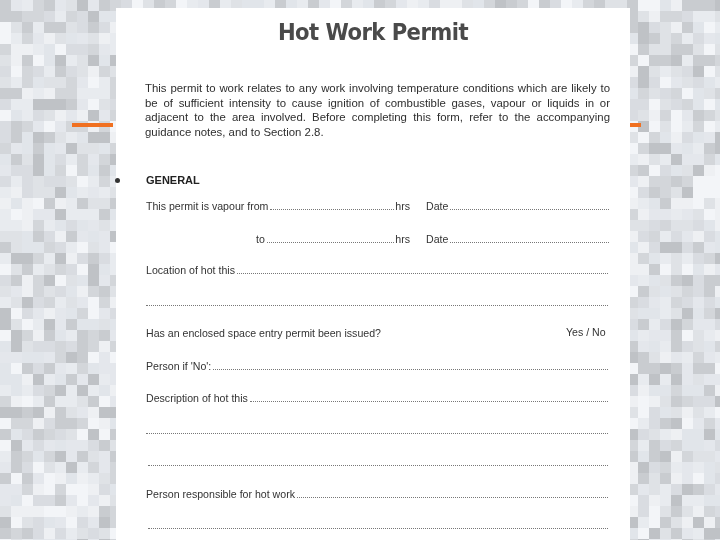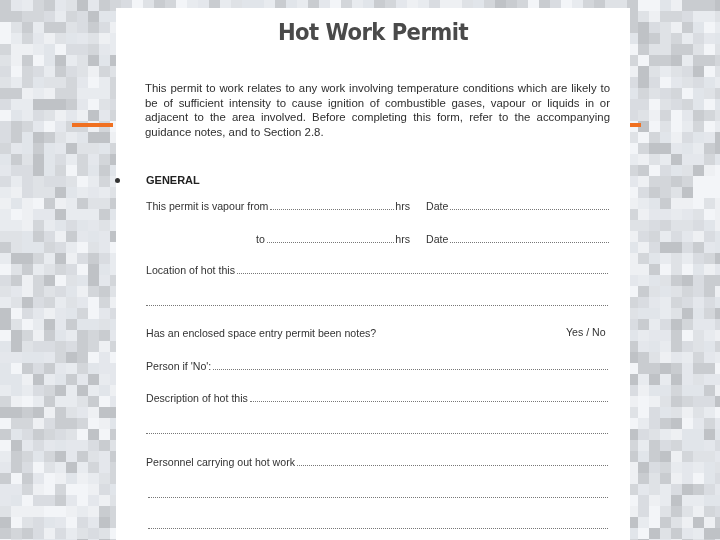--- a/index.html
+++ b/index.html
@@ -3391,41 +3391,41 @@
 
 <div class="row" style="top:262px;">
   <span class="label">Location of hot this</span>
   <span class="dots"></span>
 </div>
 <div class="row" style="top:294px;">
   <span class="dots" style="margin-left:0"></span>
 </div>
 
 <div class="row" style="top:325px;">
-  <span class="label">Has an enclosed space entry permit been notes?</span>
+  <span class="label">Has an enclosed space entry permit been issued?</span>
 </div>
 <div class="yesno">Yes  /  No</div>
 
 <div class="row" style="top:358px;">
   <span class="label">Person if 'No':</span>
   <span class="dots"></span>
 </div>
 
 <div class="row" style="top:390px;">
   <span class="label">Description of hot this</span>
   <span class="dots"></span>
 </div>
 <div class="row" style="top:422px;">
   <span class="dots" style="margin-left:0"></span>
 </div>
 
 <div class="row" style="top:454px;">
-  <span class="label">Personnel carrying out hot work</span>
   <span class="dots"></span>
 </div>
 
 <div class="row" style="top:486px;">
+  <span class="label">Person responsible for hot work</span>
   <span class="dots"></span>
 </div>
 
 <div class="row" style="top:517px;">
   <span class="dots"></span>
 </div>
 
 </body></html>

